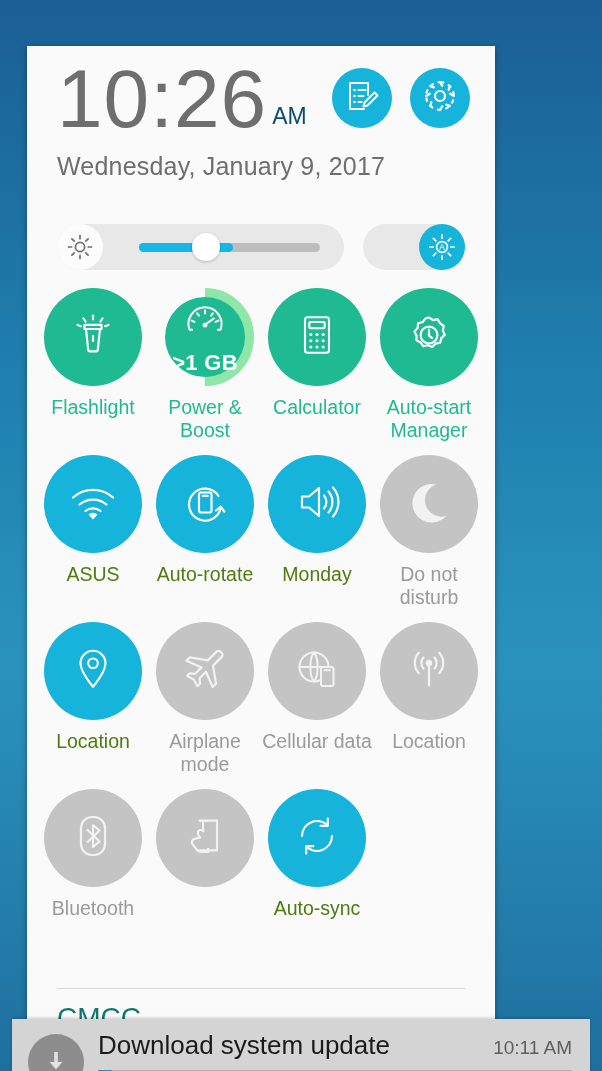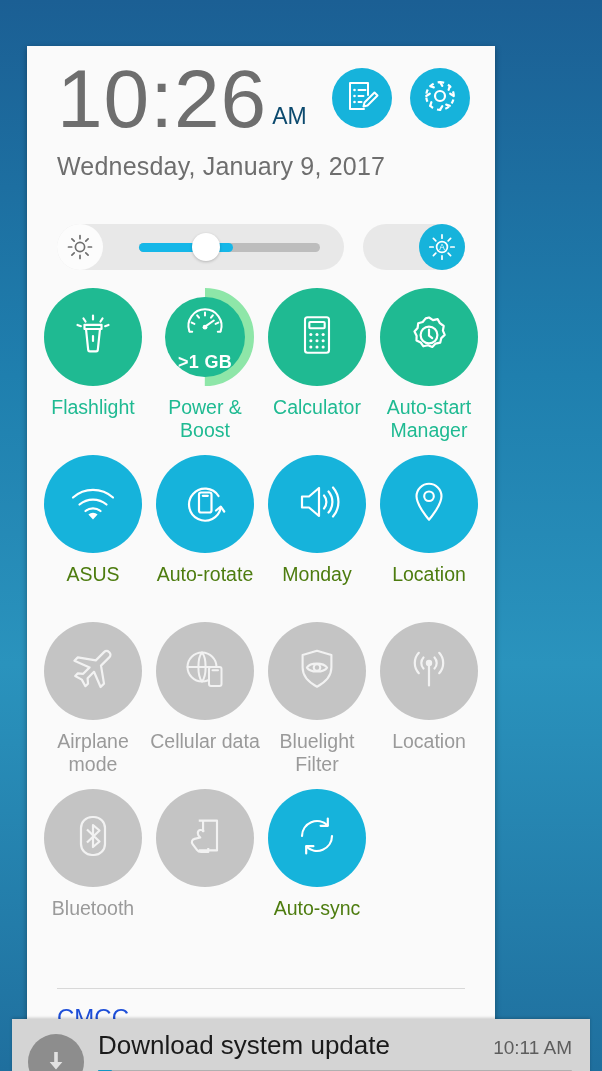--- a/index.html
+++ b/index.html
@@ -219,21 +219,21 @@
     inset: 9px;
     border-radius: 50%;
     background: #1fba92;
     display: flex;
     flex-direction: column;
     align-items: center;
     justify-content: center;
   }
   .boost-label {
     color: #ffffff;
-    font-size: 18px;
+    font-size: 22px;
     font-weight: bold;
     margin-top: 1px;
     letter-spacing: 0.3px;
   }
 
   .tile-label {
     margin-top: 10px;
     font-size: 19.5px;
     text-align: center;
     line-height: 1.18;
@@ -248,22 +248,22 @@
   #carrier-bar {
     flex: none;
     height: 58px;
     border-top: 1px solid #d8d8d8;
     margin: 0 30px;
     display: flex;
     align-items: center;
   }
 
   #carrier-name {
-    font-size: 24px;
-    color: #1d4ed8;
+    font-size: 28px;
+    color: #0f766e;
   }
 
   
   #notification-shade {
     position: absolute;
     left: 12px;
     top: 1019px;
     width: 578px;
     height: 70px;
     background: #d4d4d4;
@@ -485,20 +485,28 @@
           <span><svg width="50" height="50" viewBox="0 0 50 50" stroke="#ffffff" fill="none" stroke-width="2.2" stroke-linecap="round" stroke-linejoin="round">
       <path d="M10 19.5 h7 L27 11 v28 l-10 -8.5 h-7 z"></path>
       <path d="M32 18.5 a10 10 0 0 1 0 13"></path>
       <path d="M36.5 14.5 a16 16 0 0 1 0 21"></path>
       <path d="M41 10.5 a22 22 0 0 1 0 29"></path>
             </svg></span>
         </div>
         <div class="tile-label cyan">Monday</div>
       </div>
       <div class="tile">
+        <div class="tile-circle gray">
+          <span><svg width="46" height="46" viewBox="0 0 50 50">
+      <path d="M33 6 a21 21 0 1 0 11 34 a17 17 0 0 1 -11 -34 z" fill="#f2f2f2"></path>
+            </svg></span>
+        </div>
+        <div class="tile-label gray">Do not disturb</div>
+      </div>
+      <div class="tile">
         <div class="tile-circle cyan">
           <span><svg width="48" height="48" viewBox="0 0 50 50" stroke="#ffffff" fill="none" stroke-width="2.2" stroke-linecap="round" stroke-linejoin="round">
       <path d="M25 6 a13 13 0 0 1 13 13 c0 9.5 -13 24.5 -13 24.5 S12 28.5 12 19 a13 13 0 0 1 13 -13 z"></path>
       <circle cx="25" cy="19" r="5"></circle>
             </svg></span>
         </div>
         <div class="tile-label cyan">Location</div>
       </div>
       <div class="tile">
         <div class="tile-circle gray">
@@ -513,30 +521,20 @@
       <div class="tile">
         <div class="tile-circle gray">
           <span><svg width="50" height="50" viewBox="0 0 50 50" stroke="#f2f2f2" fill="none" stroke-width="2" stroke-linecap="round">
       <circle cx="22" cy="23" r="14.5"></circle>
       <path d="M7.5 23 h29 M22 8.5 c4.8 5.4 4.8 23.6 0 29 M22 8.5 c-4.8 5.4 -4.8 23.6 0 29"></path>
       <rect x="29" y="23" width="12.5" height="19" rx="2" fill="#c4c4c4"></rect>
       <path d="M32.5 26.3 h5.5"></path>
             </svg></span>
         </div>
         <div class="tile-label gray">Cellular data</div>
-      </div>
-      <div class="tile">
-        <div class="tile-circle gray">
-          <span><svg width="48" height="48" viewBox="0 0 50 50" stroke="#f2f2f2" fill="none" stroke-width="2.2" stroke-linejoin="round">
-      <path d="M25 6 l15 4.5 v13 c0 10 -7.5 16 -15 20 c-7.5 -4 -15 -10 -15 -20 v-13 z"></path>
-      <path d="M14.5 23.5 c3.5 -5.5 17 -5.5 21 0 c-3.5 5.5 -17.5 5.5 -21 0 z"></path>
-      <circle cx="25" cy="23.5" r="3.4"></circle>
-            </svg></span>
-        </div>
-        <div class="tile-label gray">Bluelight Filter</div>
       </div>
       <div class="tile">
         <div class="tile-circle gray">
           <span><svg width="50" height="50" viewBox="0 0 50 50" stroke="#f2f2f2" fill="none" stroke-width="2.2" stroke-linecap="round">
       <circle cx="25" cy="19" r="3.2" fill="#f2f2f2" stroke="none"></circle>
       <path d="M19.5 13.5 a8 8 0 0 0 0 11"></path>
       <path d="M30.5 13.5 a8 8 0 0 1 0 11"></path>
       <path d="M14.8 8.8 a15 15 0 0 0 0 20.4"></path>
       <path d="M35.2 8.8 a15 15 0 0 1 0 20.4"></path>
       <path d="M25 22.5 v19"></path>

